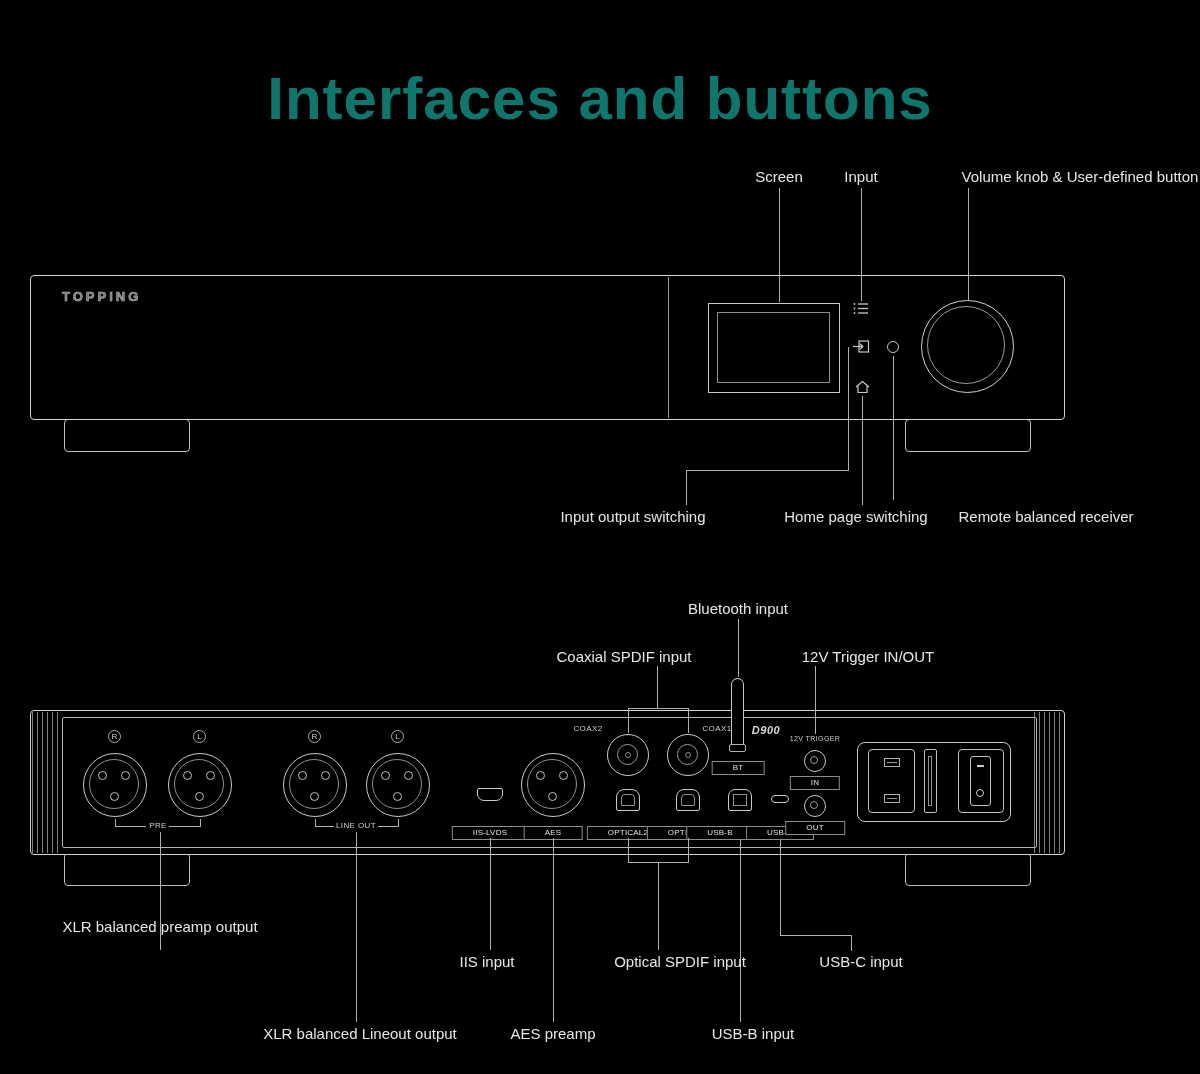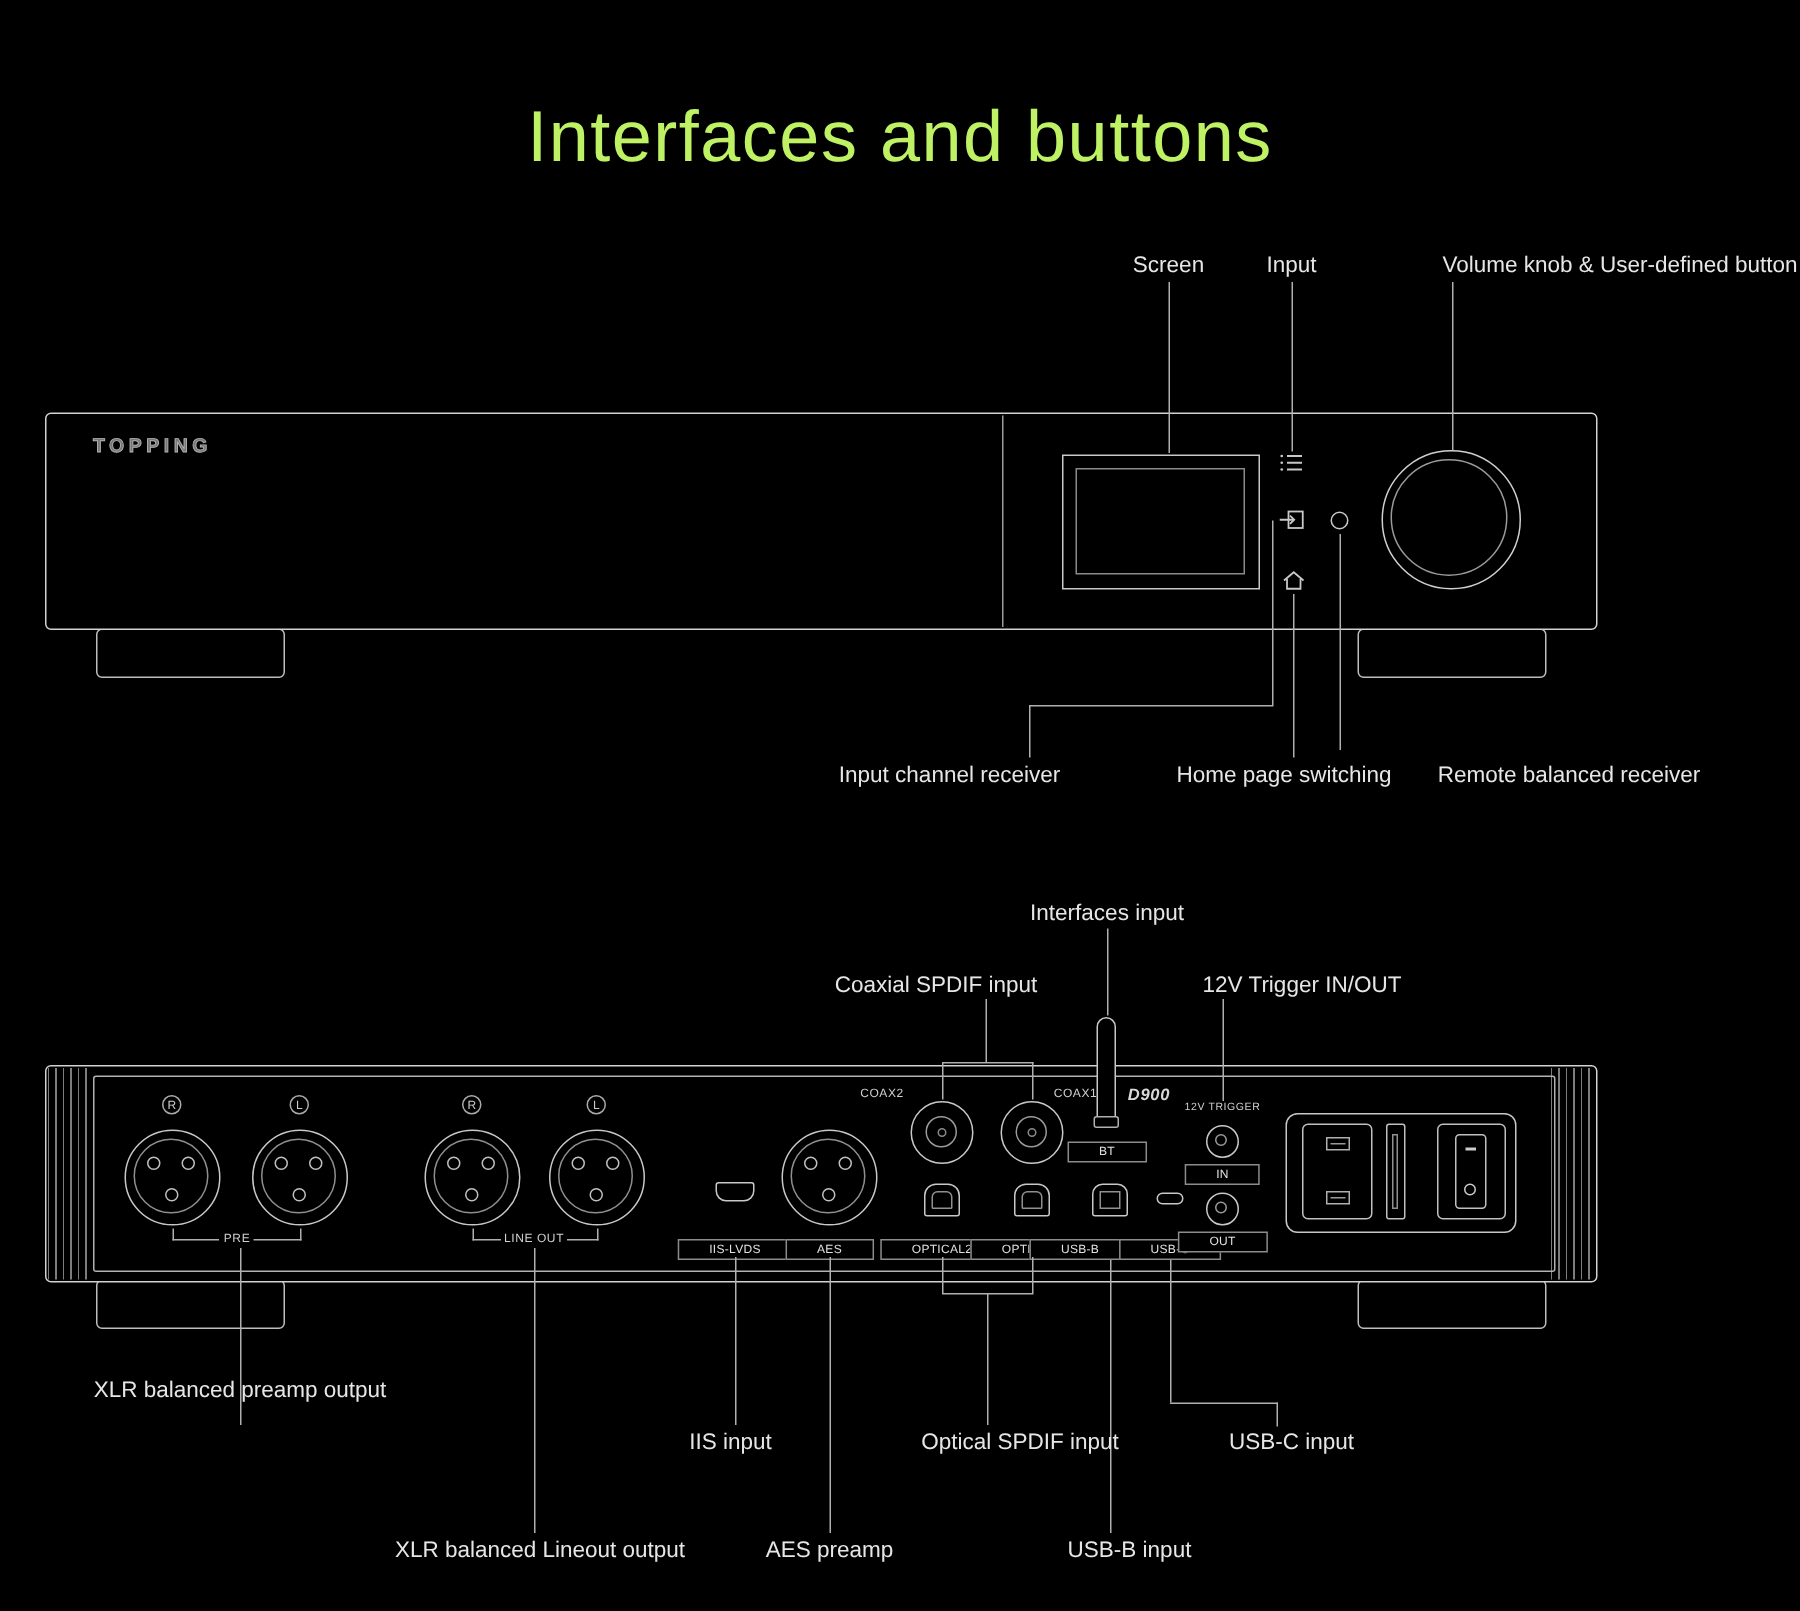--- a/index.html
+++ b/index.html
@@ -1,19 +1,19 @@
 <!DOCTYPE html>
 <html><head>
 <meta charset="utf-8">
 <style>
   *{margin:0;padding:0;box-sizing:border-box}
   html,body{background:#000}
   body{font-family:"Liberation Sans",sans-serif}
   .page{position:relative;width:1200px;height:1074px;background:#000;overflow:hidden}
-  .title{position:absolute;top:64px;left:0;width:100%;text-align:center;font-size:48px;font-weight:400;letter-spacing:1px;color:#bef264}
+  .title{position:absolute;top:64px;left:0;width:100%;text-align:center;font-size:60px;font-weight:700;letter-spacing:1px;color:#0f766e}
   .lbl{position:absolute;transform:translateX(-50%);font-size:15px;color:#e6e6e6;white-space:nowrap}
   .ln{position:absolute;background:#b0b0b0}
   .ln.v{width:1px}
   .ln.h{height:1px}
   .panel{position:absolute;left:30px;width:1035px;height:145px;background:#000;border:1.5px solid #d2d2d2;border-radius:4px}
   .foot{position:absolute;width:126px;height:33px;border:1.5px solid #bdbdbd;border-radius:4px;background:#000}
   .circ{position:absolute;border-radius:50%;background:#000}
   .brand{position:absolute;left:62px;top:289px;font-size:13px;font-weight:700;letter-spacing:3px;color:#777;-webkit-text-stroke:0.6px #b5b5b5}
   .fins{position:absolute;top:712px;width:29px;height:141px;background:repeating-linear-gradient(90deg,#7d7d7d 0 1px,transparent 1px 5px)}
   .rearInner{position:absolute;left:62px;top:717px;width:975px;height:131px;border:1px solid #b2b2b2;border-radius:2px}
@@ -88,21 +88,21 @@
   <div class="ln v" style="left:968px;top:188px;height:112px"></div>
   <div class="ln v" style="left:848px;top:347px;height:123px"></div>
   <div class="ln h" style="left:686px;top:470px;width:163px"></div>
   <div class="ln v" style="left:686px;top:470px;height:35px"></div>
   <div class="ln v" style="left:862px;top:396px;height:109px"></div>
   <div class="ln v" style="left:893px;top:356px;height:144px"></div>
 
   <div class="lbl" style="left:779px;top:168px">Screen</div>
   <div class="lbl" style="left:861px;top:168px">Input</div>
   <div class="lbl" style="left:1080px;top:168px">Volume knob &amp; User-defined button</div>
-  <div class="lbl" style="left:633px;top:508px">Input channel receiver</div>
+  <div class="lbl" style="left:633px;top:508px">Input output switching</div>
   <div class="lbl" style="left:856px;top:508px">Home page switching</div>
   <div class="lbl" style="left:1046px;top:508px">Remote balanced receiver</div>
 
   <div class="foot" style="left:64px;top:853px"></div>
   <div class="foot" style="left:905px;top:853px"></div>
 
   <div class="panel" style="top:710px"></div>
   <div class="fins" style="left:32px"></div>
   <div class="fins" style="left:1034px"></div>
   <div class="rearInner"></div>
@@ -236,21 +236,21 @@
   <div class="ln v" style="left:553px;top:838px;height:184px"></div>
   <div class="ln v" style="left:628px;top:838px;height:24px"></div>
   <div class="ln v" style="left:688px;top:838px;height:24px"></div>
   <div class="ln h" style="left:628px;top:862px;width:61px"></div>
   <div class="ln v" style="left:658px;top:862px;height:88px"></div>
   <div class="ln v" style="left:740px;top:840px;height:182px"></div>
   <div class="ln v" style="left:780px;top:840px;height:95px"></div>
   <div class="ln h" style="left:780px;top:935px;width:72px"></div>
   <div class="ln v" style="left:851px;top:935px;height:16px"></div>
 
-  <div class="lbl" style="left:738px;top:600px">Interfaces input</div>
+  <div class="lbl" style="left:738px;top:600px">Bluetooth input</div>
   <div class="lbl" style="left:624px;top:648px">Coaxial SPDIF input</div>
   <div class="lbl" style="left:868px;top:648px">12V Trigger IN/OUT</div>
   <div class="lbl" style="left:160px;top:918px">XLR balanced preamp output</div>
   <div class="lbl" style="left:487px;top:953px">IIS input</div>
   <div class="lbl" style="left:680px;top:953px">Optical SPDIF input</div>
   <div class="lbl" style="left:861px;top:953px">USB-C input</div>
   <div class="lbl" style="left:360px;top:1025px">XLR balanced Lineout output</div>
   <div class="lbl" style="left:553px;top:1025px">AES preamp</div>
   <div class="lbl" style="left:753px;top:1025px">USB-B input</div>
 

